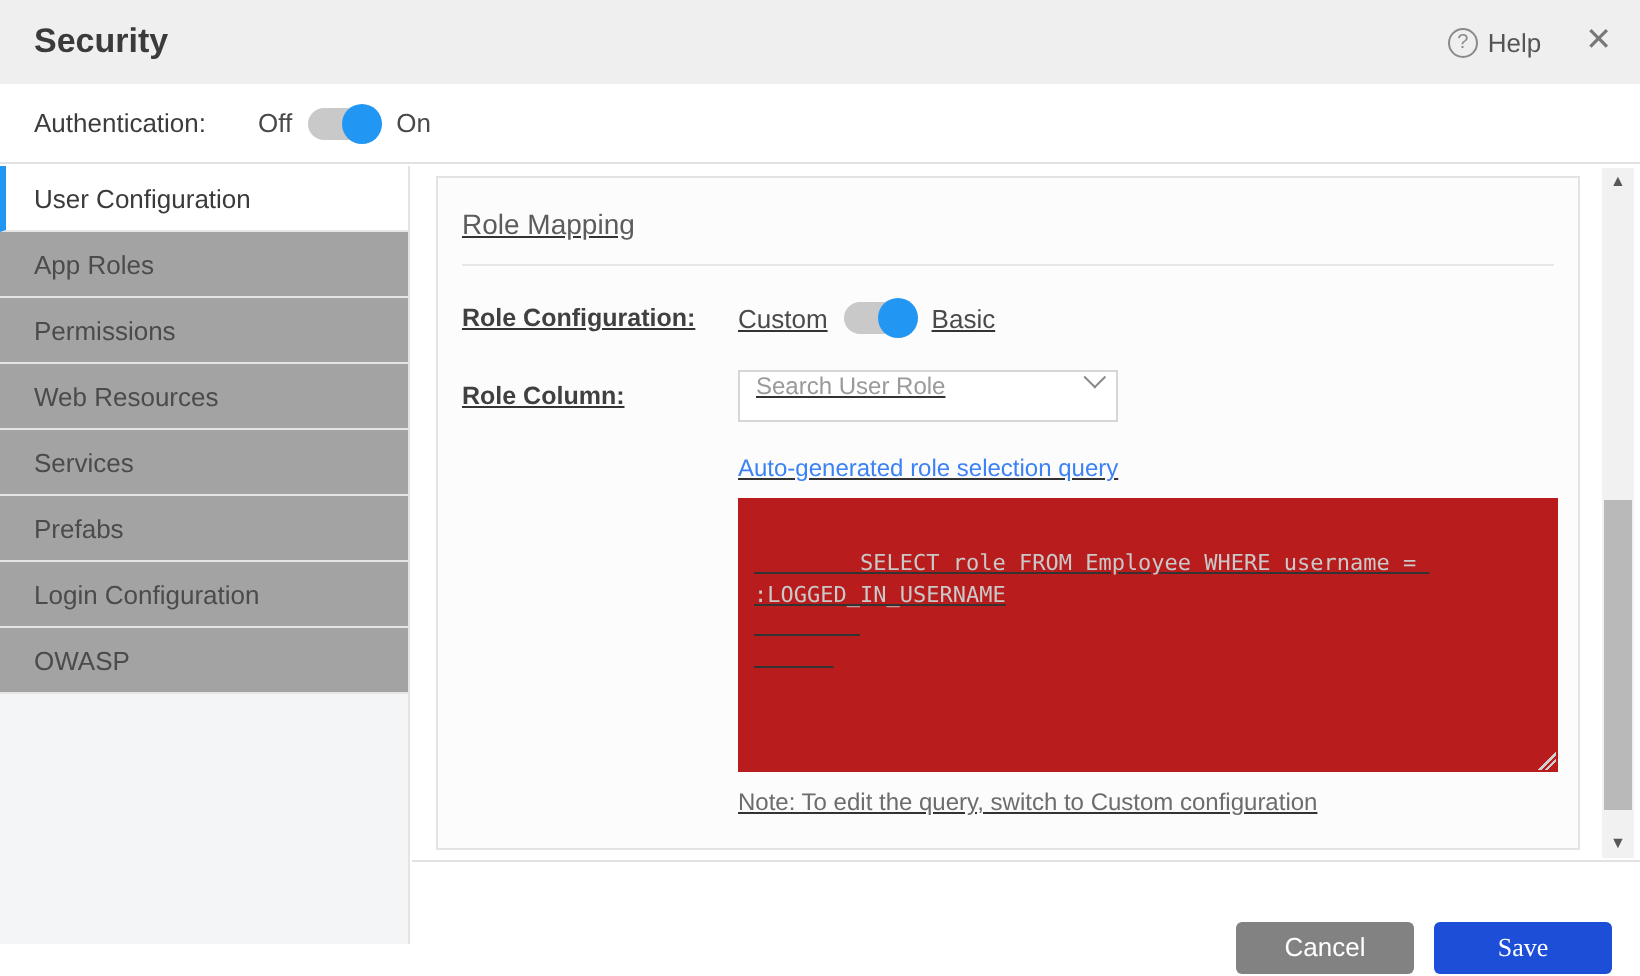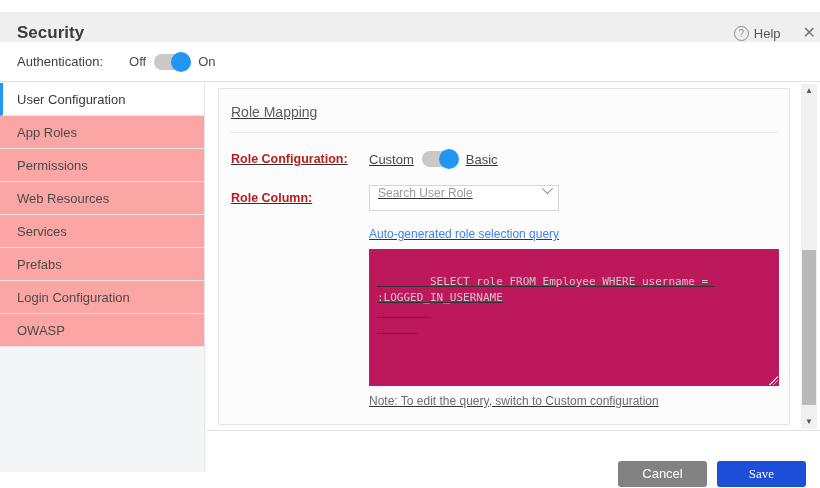--- a/index.html
+++ b/index.html
@@ -6,23 +6,23 @@
   html,body { width:820px; height:488px; }
   body {
     font-family:"Liberation Sans", sans-serif;
     background:#fff; color:#333;
     position:relative; overflow:hidden;
   }
   .window { position:absolute; inset:0; background:#fff; }
 
   
   .header {
-    position:absolute; left:0; top:12px; right:0; height:42px;
+    position:absolute; left:0; top:0; right:0; height:42px;
     background:#efefef; display:flex; align-items:center;
-    padding:0 4px 0 17px;
+    padding:0 14px 0 17px;
   }
   .header-title { font-size:17px; font-weight:600; color:#3b3b3b; }
   .header-right { margin-left:auto; display:flex; align-items:center; gap:8px; }
   .help-wrap { display:flex; align-items:center; gap:5px; cursor:pointer; }
   .help-icon {
     width:15px; height:15px; border:1px solid #8a8a8a; border-radius:50%;
     color:#8a8a8a; font-size:10px; line-height:13px; text-align:center; display:inline-block;
   }
   .help-label { font-size:13px; color:#555; }
   .close-icon { font-size:16px; color:#777; margin-left:14px; cursor:pointer; line-height:1; }
@@ -46,50 +46,50 @@
   .toggle.on .knob { right:-1px; }
 
   
   .sidebar {
     position:absolute; left:0; top:83px; bottom:16px; width:205px;
     background:#f4f5f6; border-right:1px solid #e4e4e4;
   }
   .side-item {
     height:33px; display:flex; align-items:center; padding-left:17px;
     font-size:13px; color:#4b4b4b; border-bottom:1px solid #e5e5e5;
-    cursor:pointer; background:#fca5a5;
+    cursor:pointer; background:#a3a3a3;
   }
   .side-item.active {
     background:#fff; border-left:3px solid #2196f3; padding-left:14px; color:#3a3a3a;
   }
 
   
   .main { position:absolute; left:206px; top:83px; right:0; bottom:0; background:#fff; }
   .panel {
     position:absolute; left:12px; top:5px; width:572px; height:337px;
     background:#fcfcfc; border:1px solid #e3e3e3;text-decoration:underline;
   }
   .panel-title { font-size:14px; color:#5c5c5c; padding:15px 12px 12px 12px; }
   .panel-divider { height:1px; background:#e6e6e6; margin:0 12px; }
   .form-row { display:flex; align-items:center; margin:18px 0 0 12px; }
-  .form-label { width:138px; font-size:12.5px; font-weight:700; color:#b91c1c; flex:0 0 auto; }
+  .form-label { width:138px; font-size:12.5px; font-weight:700; color:#404040; flex:0 0 auto; }
   .inline-toggle { display:flex; align-items:center; }
   .select-box {
     width:190px; height:26px; background:#fff; border:1px solid #d6d6d6;
     display:flex; align-items:flex-start; padding:0 8px; cursor:pointer;
   }
   .select-placeholder { font-size:12px; color:#9a9a9a; flex:1; }
   .chevron {
     width:8px; height:8px; border-right:1.5px solid #8a8a8a; border-bottom:1.5px solid #8a8a8a;
     transform:rotate(45deg) translateY(-2px);
   }
   .query-label { margin:16px 0 8px 150px; font-size:12px; color:#3b82f6; }
   .query-box {
     position:relative; margin-left:150px; width:410px; height:137px;
-    background:#be185d; color:#c9c9c9;
+    background:#b91c1c; color:#c9c9c9;
     font-family:"DejaVu Sans Mono", monospace; font-size:11px;
     padding:10px 8px; line-height:1.4; white-space:pre-wrap; overflow:hidden;
   }
   .resize-grip {
     position:absolute; right:1px; bottom:1px; width:10px; height:10px;
     background:
       linear-gradient(135deg, transparent 0 55%, #cfcfcf 55% 63%, transparent 63% 72%, #cfcfcf 72% 80%, transparent 80%);
   }
   .note-text { margin:8px 0 0 150px; font-size:12px; color:#6c6c6c; }
 

